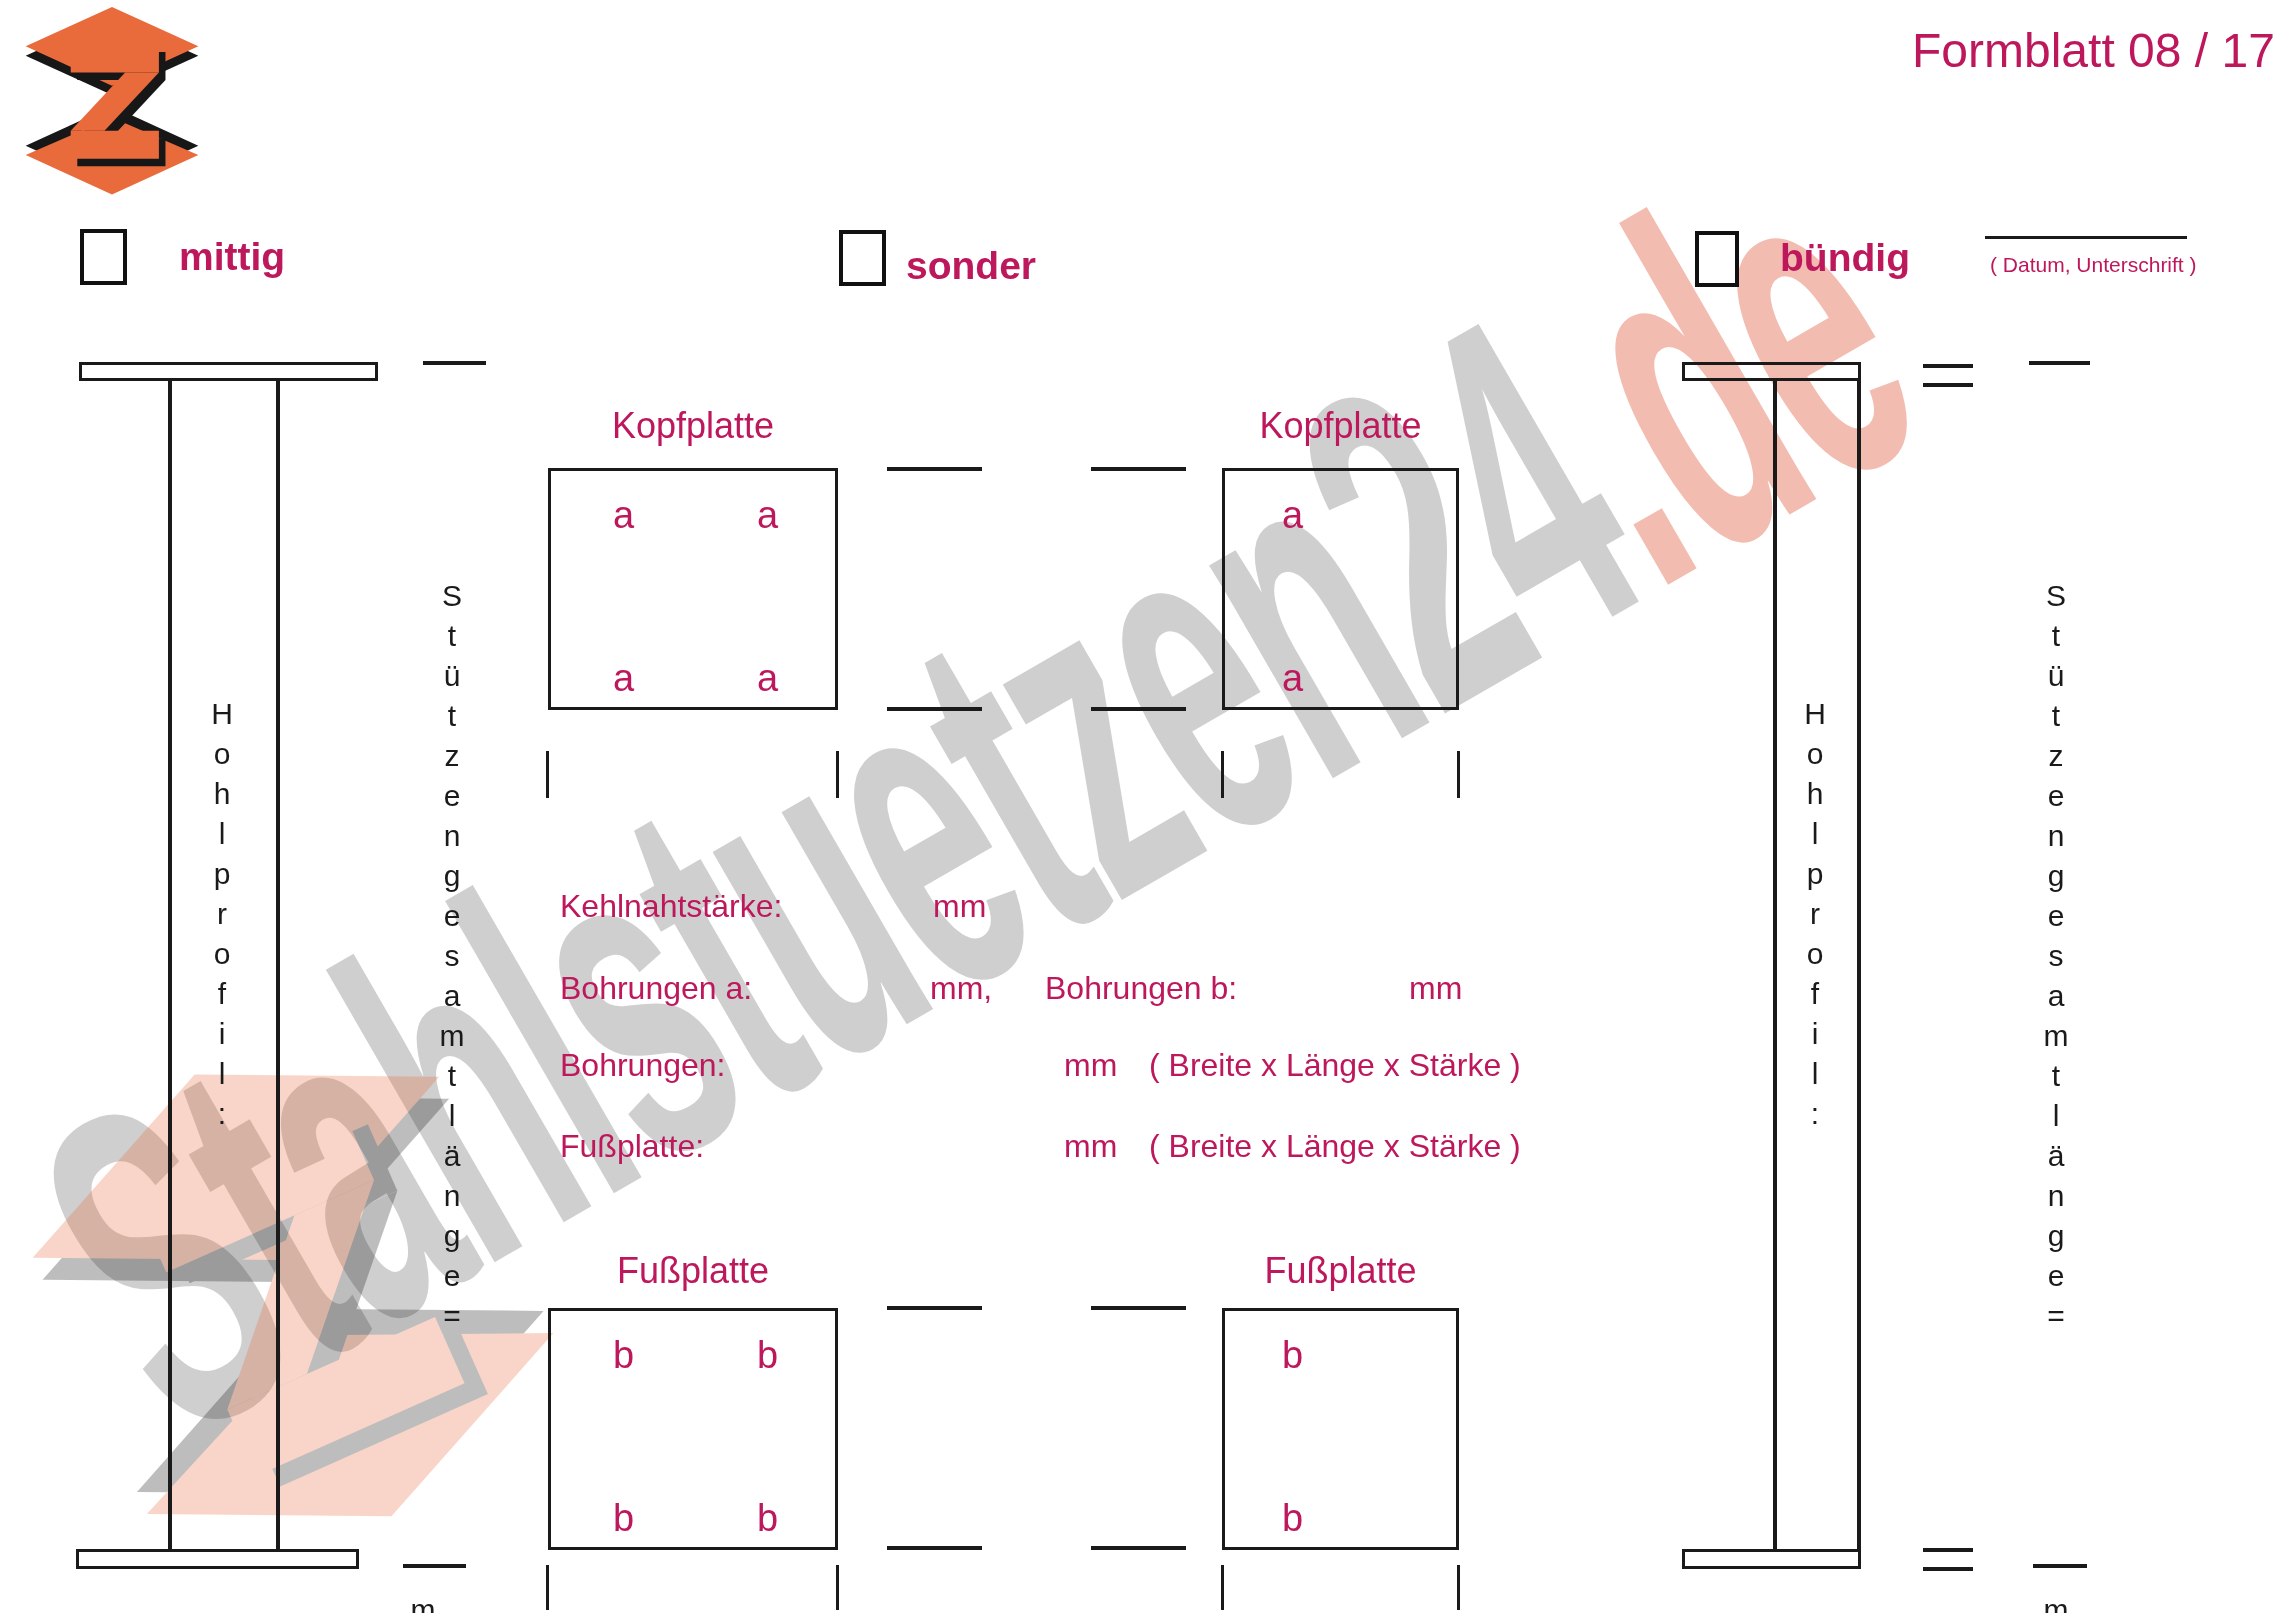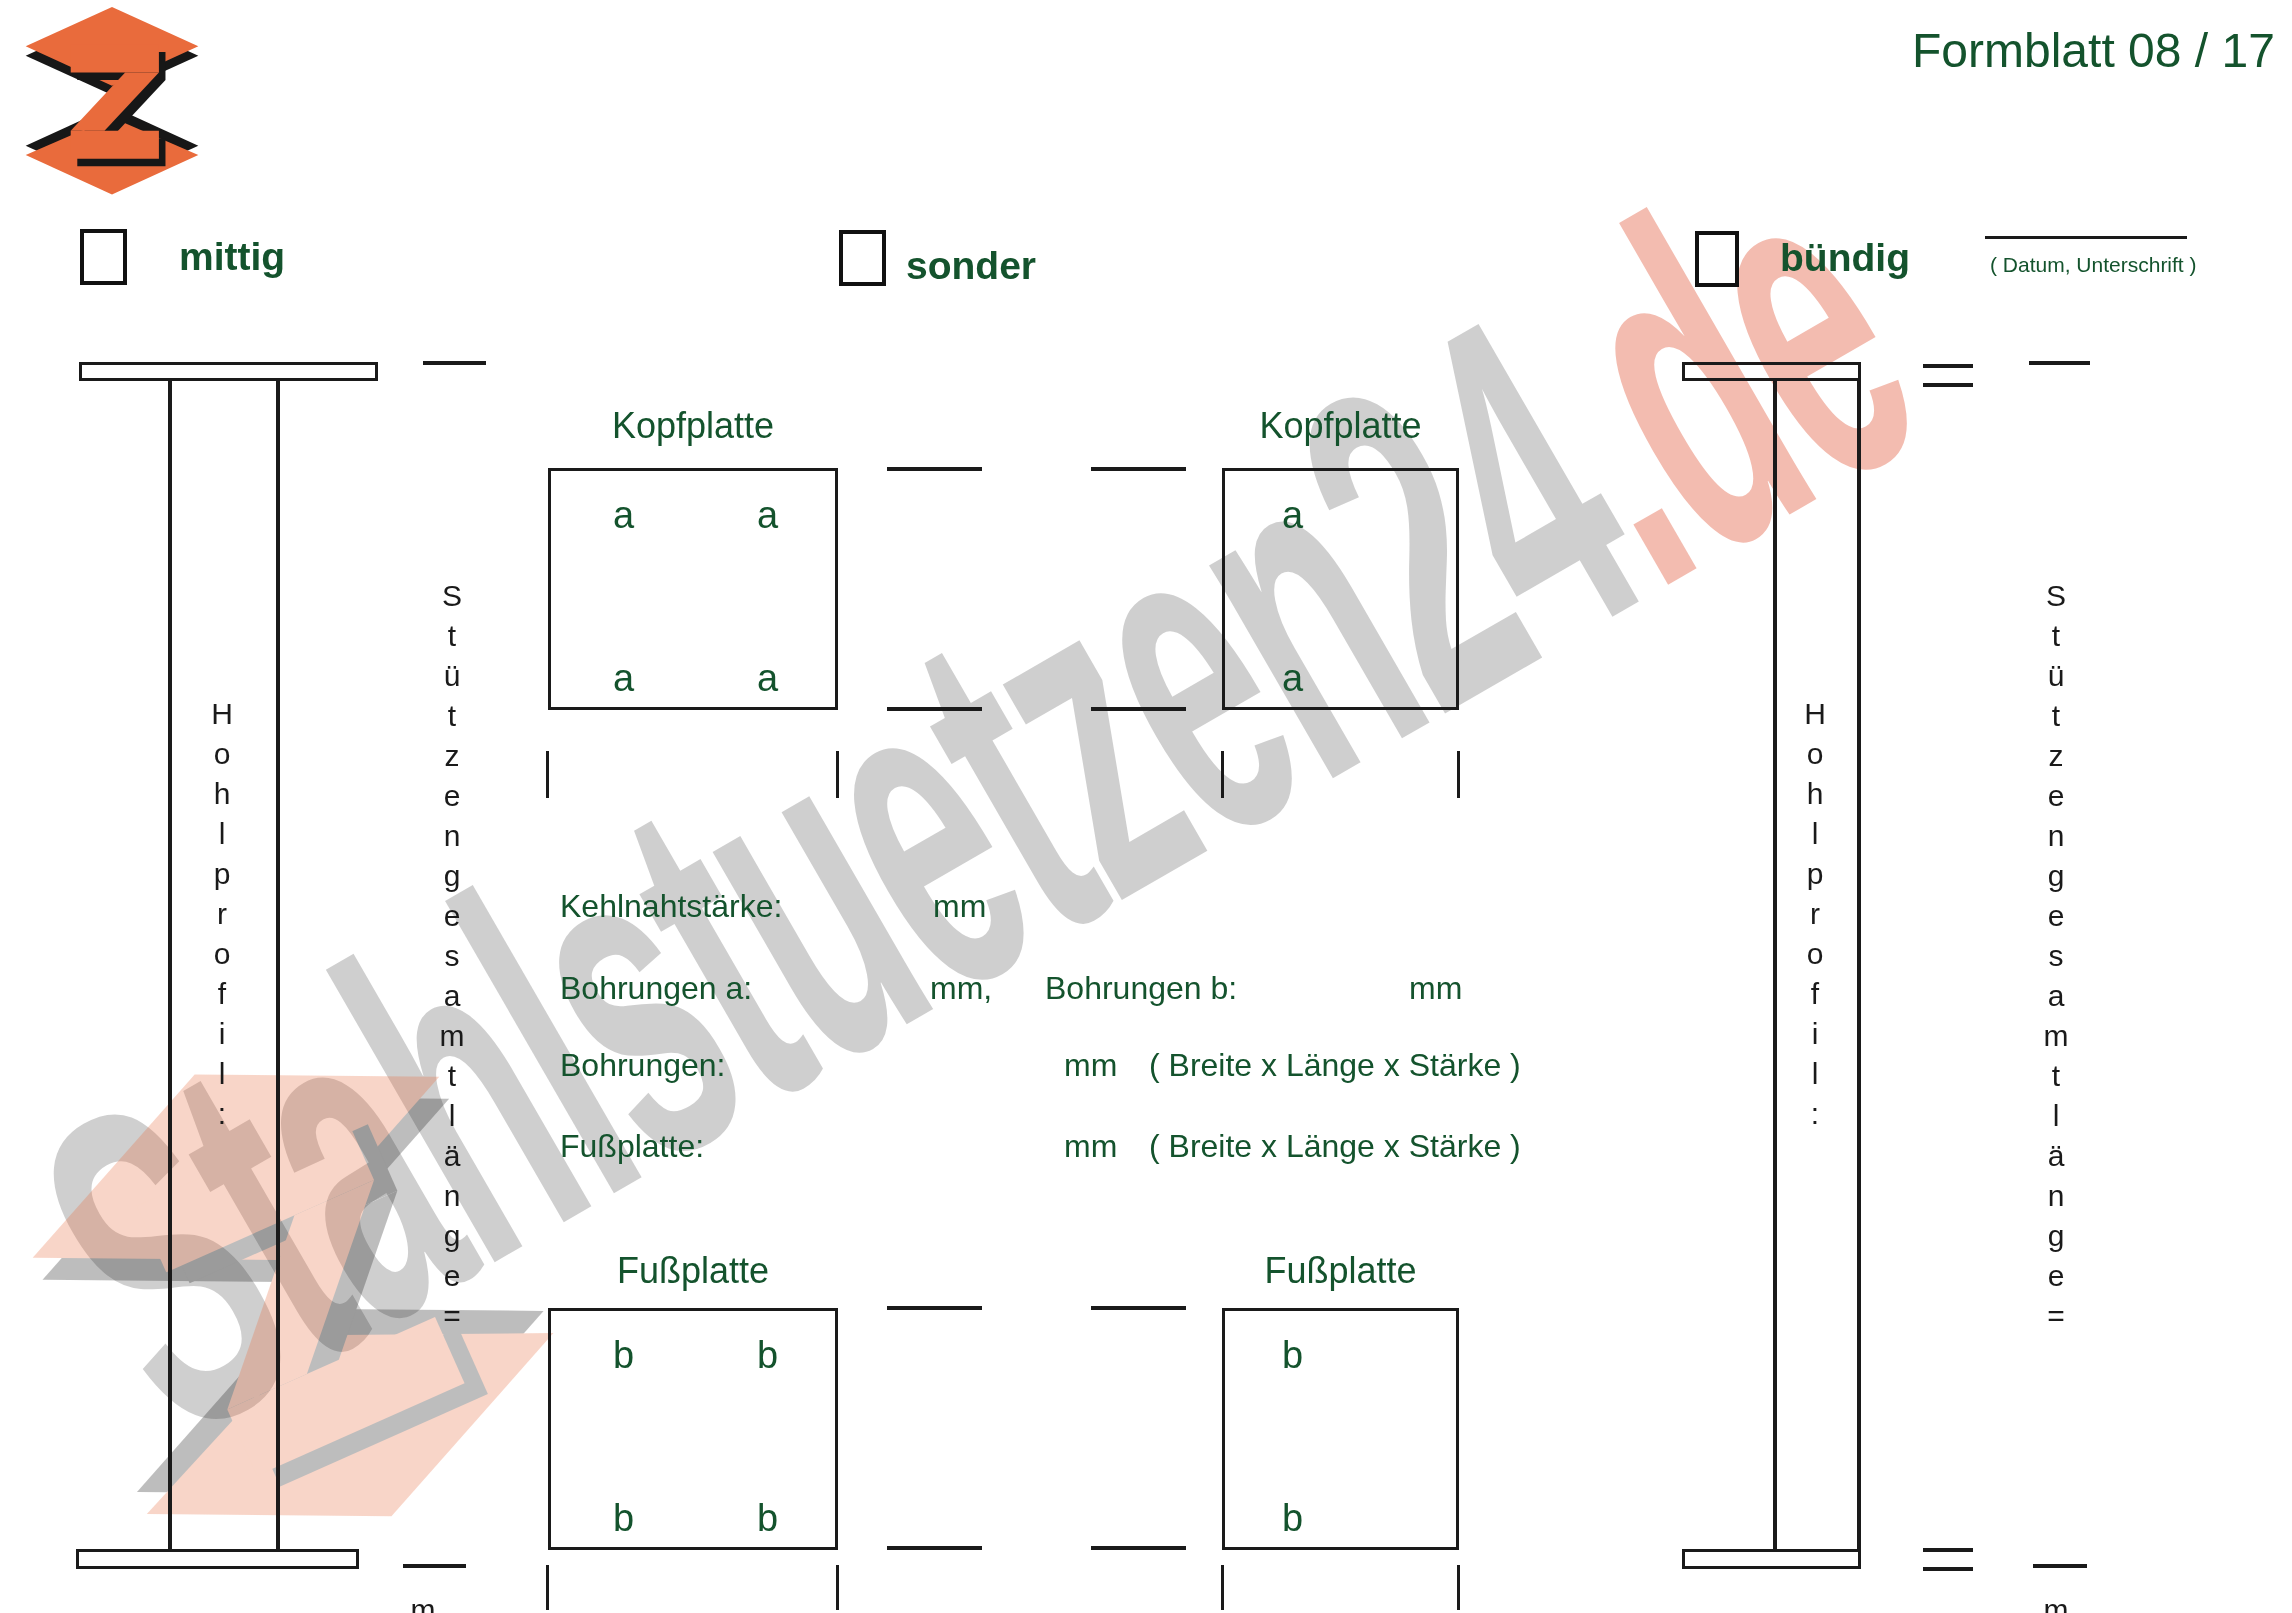--- a/index.html
+++ b/index.html
@@ -4,21 +4,21 @@
 <style>
   html,body{margin:0;padding:0;}
   body{
     width:2293px;height:1614px;position:relative;background:#ffffff;
     font-family:"Liberation Sans", sans-serif;color:#1a1a1a;overflow:hidden;
   }
   .abs{position:absolute;}
   .hl{position:absolute;background:#1a1a1a;height:3.6px;}
   .vl{position:absolute;background:#1a1a1a;width:3.6px;}
   .box{position:absolute;border:3.6px solid #1a1a1a;box-sizing:border-box;}
-  .t{position:absolute;white-space:nowrap;color:#14532d;}
+  .t{position:absolute;white-space:nowrap;color:#be185d;}
   .chk{position:absolute;width:39px;height:48px;border:4.5px solid #111;box-sizing:content-box;background:transparent;}
   .vtext{position:absolute;display:flex;flex-direction:column;align-items:center;font-size:30px;color:#1a1a1a;}
   .vtext div{line-height:40px;height:40px;text-align:center;}
   .holes{font-size:38px;}
   .platetitle{font-size:36px;}
   .bodyline{font-size:32px;margin-top:24px;}
   .chklabel{font-size:39px;font-weight:bold;}
   #wm-text{
     position:absolute;left:125px;top:1030px;white-space:nowrap;
     font-size:466px;font-weight:bold;letter-spacing:-0.02em;

